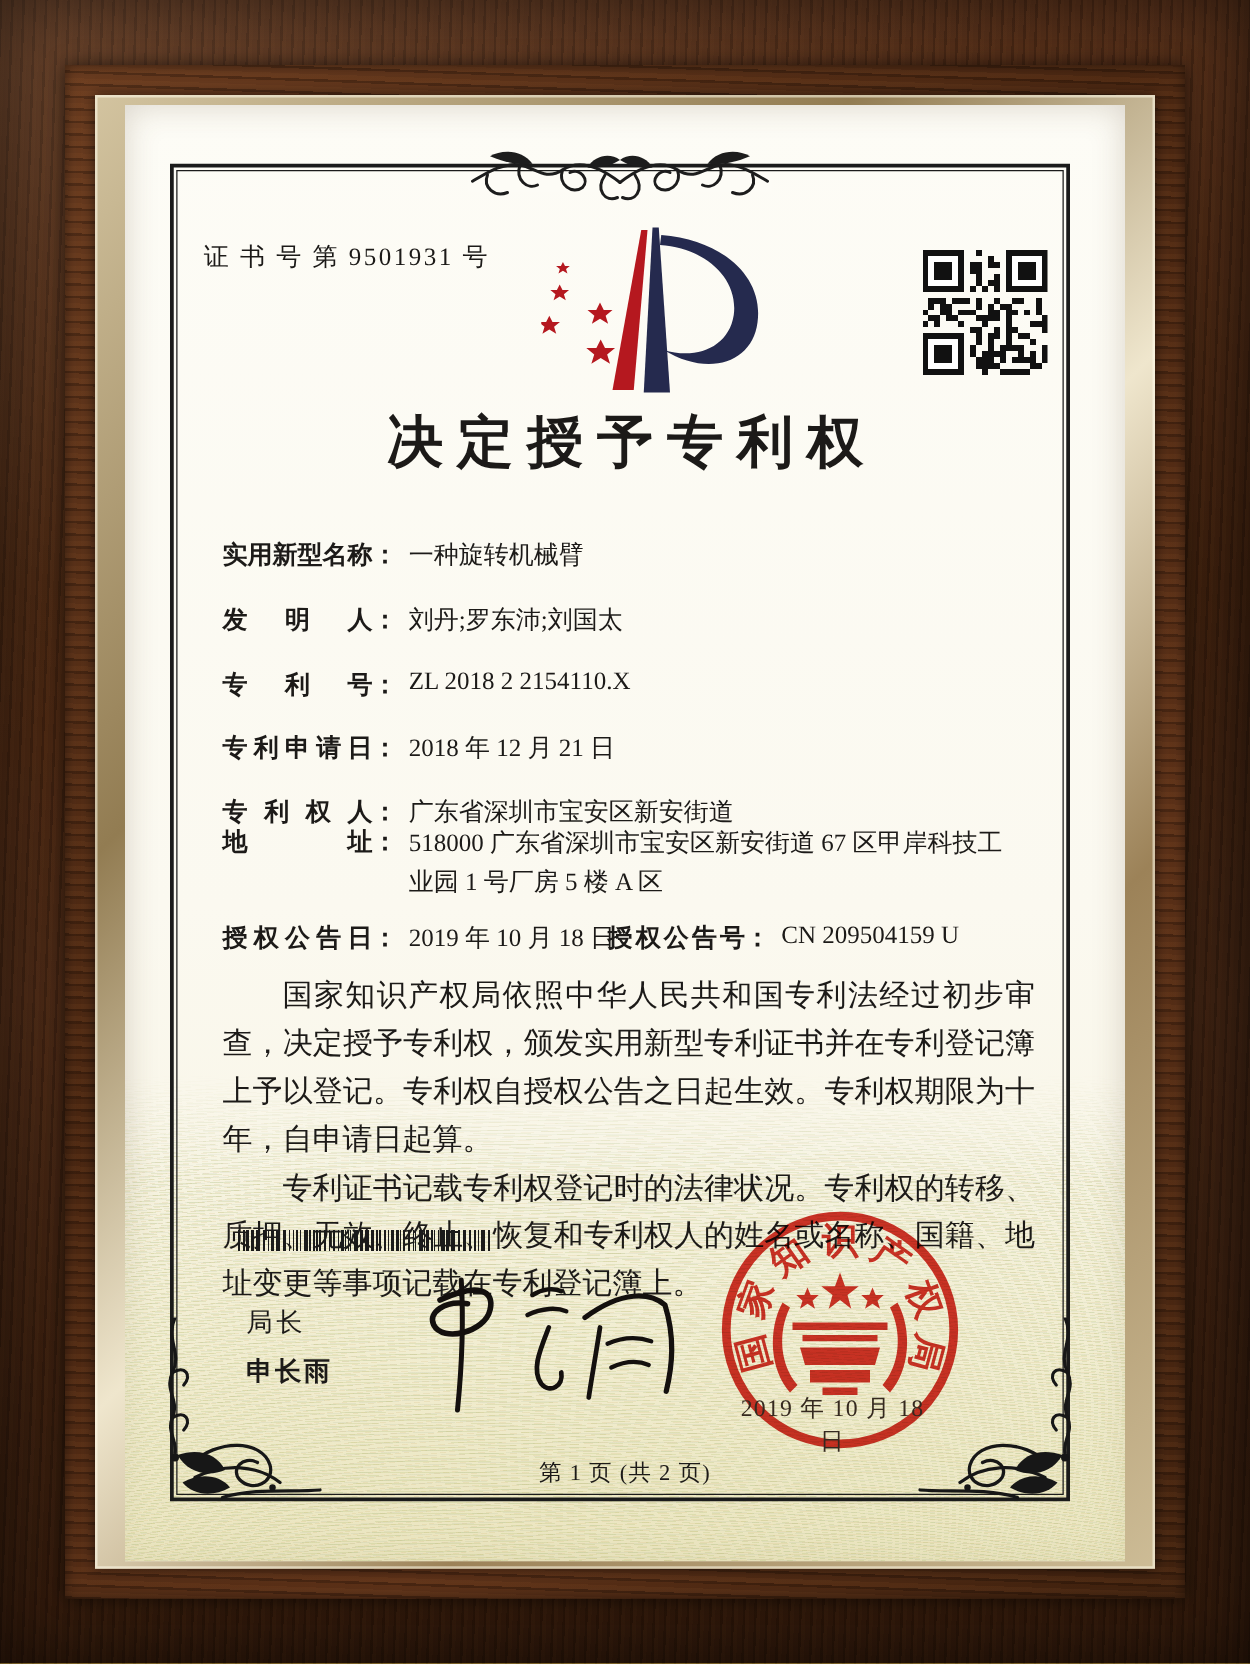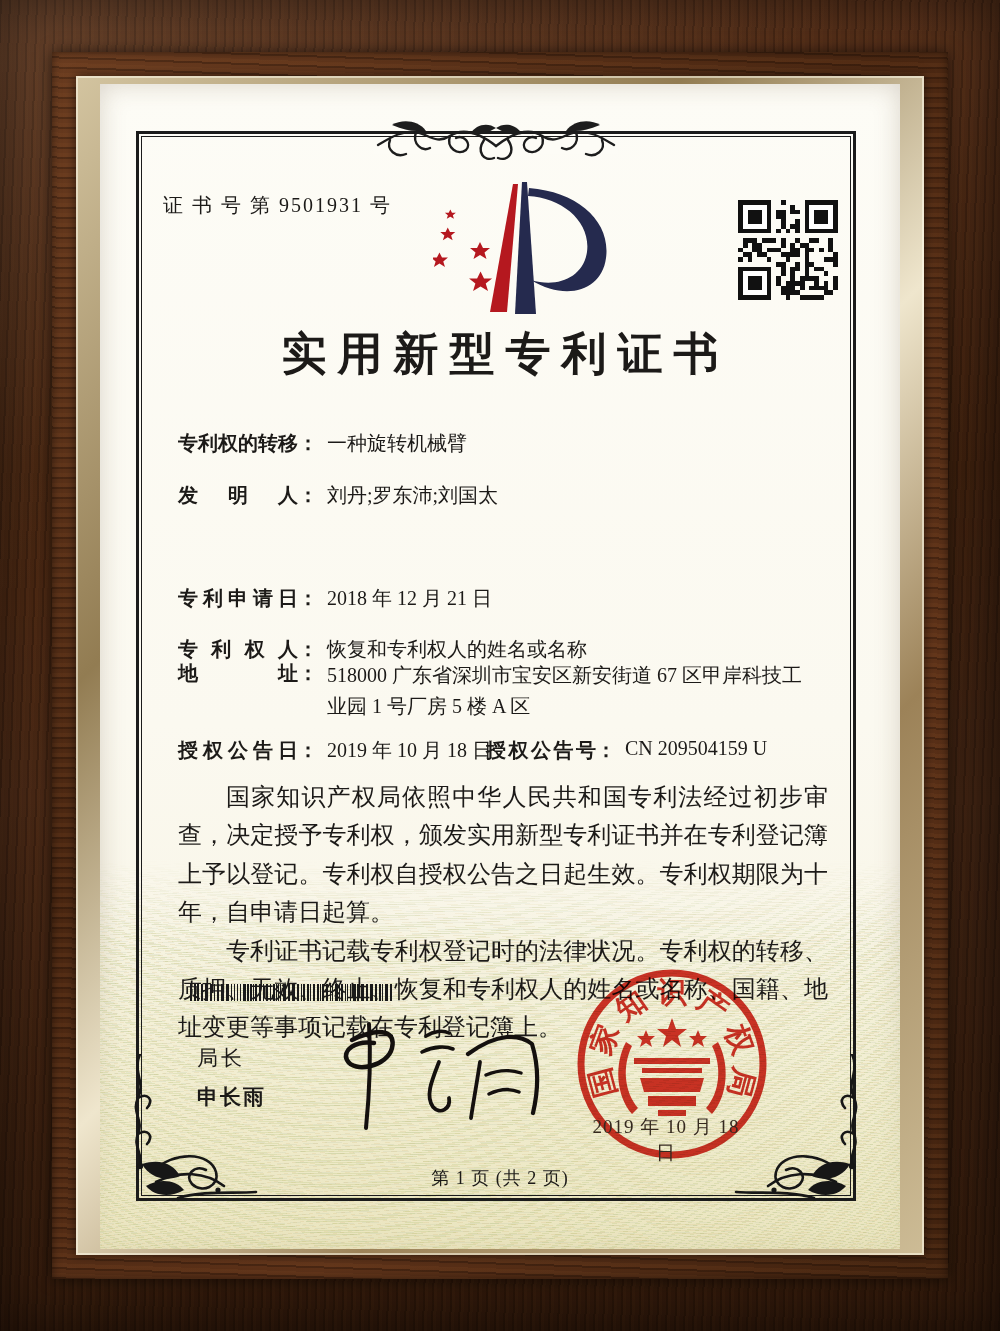--- a/index.html
+++ b/index.html
@@ -306,37 +306,41 @@
       <rect x="18" y="19" width="1" height="1" fill="#111"></rect>
       <rect x="19" y="19" width="1" height="1" fill="#111"></rect>
       <rect x="10" y="20" width="1" height="1" fill="#111"></rect>
       <rect x="13" y="20" width="1" height="1" fill="#111"></rect>
       <rect x="14" y="20" width="1" height="1" fill="#111"></rect>
       <rect x="15" y="20" width="1" height="1" fill="#111"></rect>
       <rect x="16" y="20" width="1" height="1" fill="#111"></rect>
       <rect x="17" y="20" width="1" height="1" fill="#111"></rect>
     </svg>
 
-  <div class="title">实用新型专利证书</div>
+  <div class="title">决定授予专利权</div>
 
   <div class="field-row" style="top:430px;">
-    <span class="f-label">专利权的转移</span><span class="f-colon">：</span>
+    <span class="f-label">实用新型名称</span><span class="f-colon">：</span>
     <span class="f-value">一种旋转机械臂</span>
   </div>
   <div class="field-row" style="top:482px;">
     <span class="f-label">发明人</span><span class="f-colon">：</span>
     <span class="f-value">刘丹;罗东沛;刘国太</span>
   </div>
+  <div class="field-row" style="top:534px;">
+    <span class="f-label">专利号</span><span class="f-colon">：</span>
+    <span class="f-value">ZL 2018 2 2154110.X</span>
+  </div>
   <div class="field-row" style="top:585px;">
     <span class="f-label">专利申请日</span><span class="f-colon">：</span>
     <span class="f-value">2018 年 12 月 21 日</span>
   </div>
   <div class="field-row" style="top:636px;">
     <span class="f-label">专利权人</span><span class="f-colon">：</span>
-    <span class="f-value">恢复和专利权人的姓名或名称</span>
+    <span class="f-value">广东省深圳市宝安区新安街道</span>
   </div>
   <div class="field-row" style="top:660px;">
     <span class="f-label">地址</span><span class="f-colon">：</span>
     <span class="f-value wrap">518000 广东省深圳市宝安区新安街道 67 区甲岸科技工业园 1 号厂房 5 楼 A 区</span>
   </div>
   <div class="field-row" style="top:737px;">
     <span class="f-label">授权公告日</span><span class="f-colon">：</span>
     <span class="f-value">2019 年 10 月 18 日</span>
     <span class="grant-no">
       <span class="f-label" style="width:110px;">授权公告号</span><span class="f-colon">：</span>

